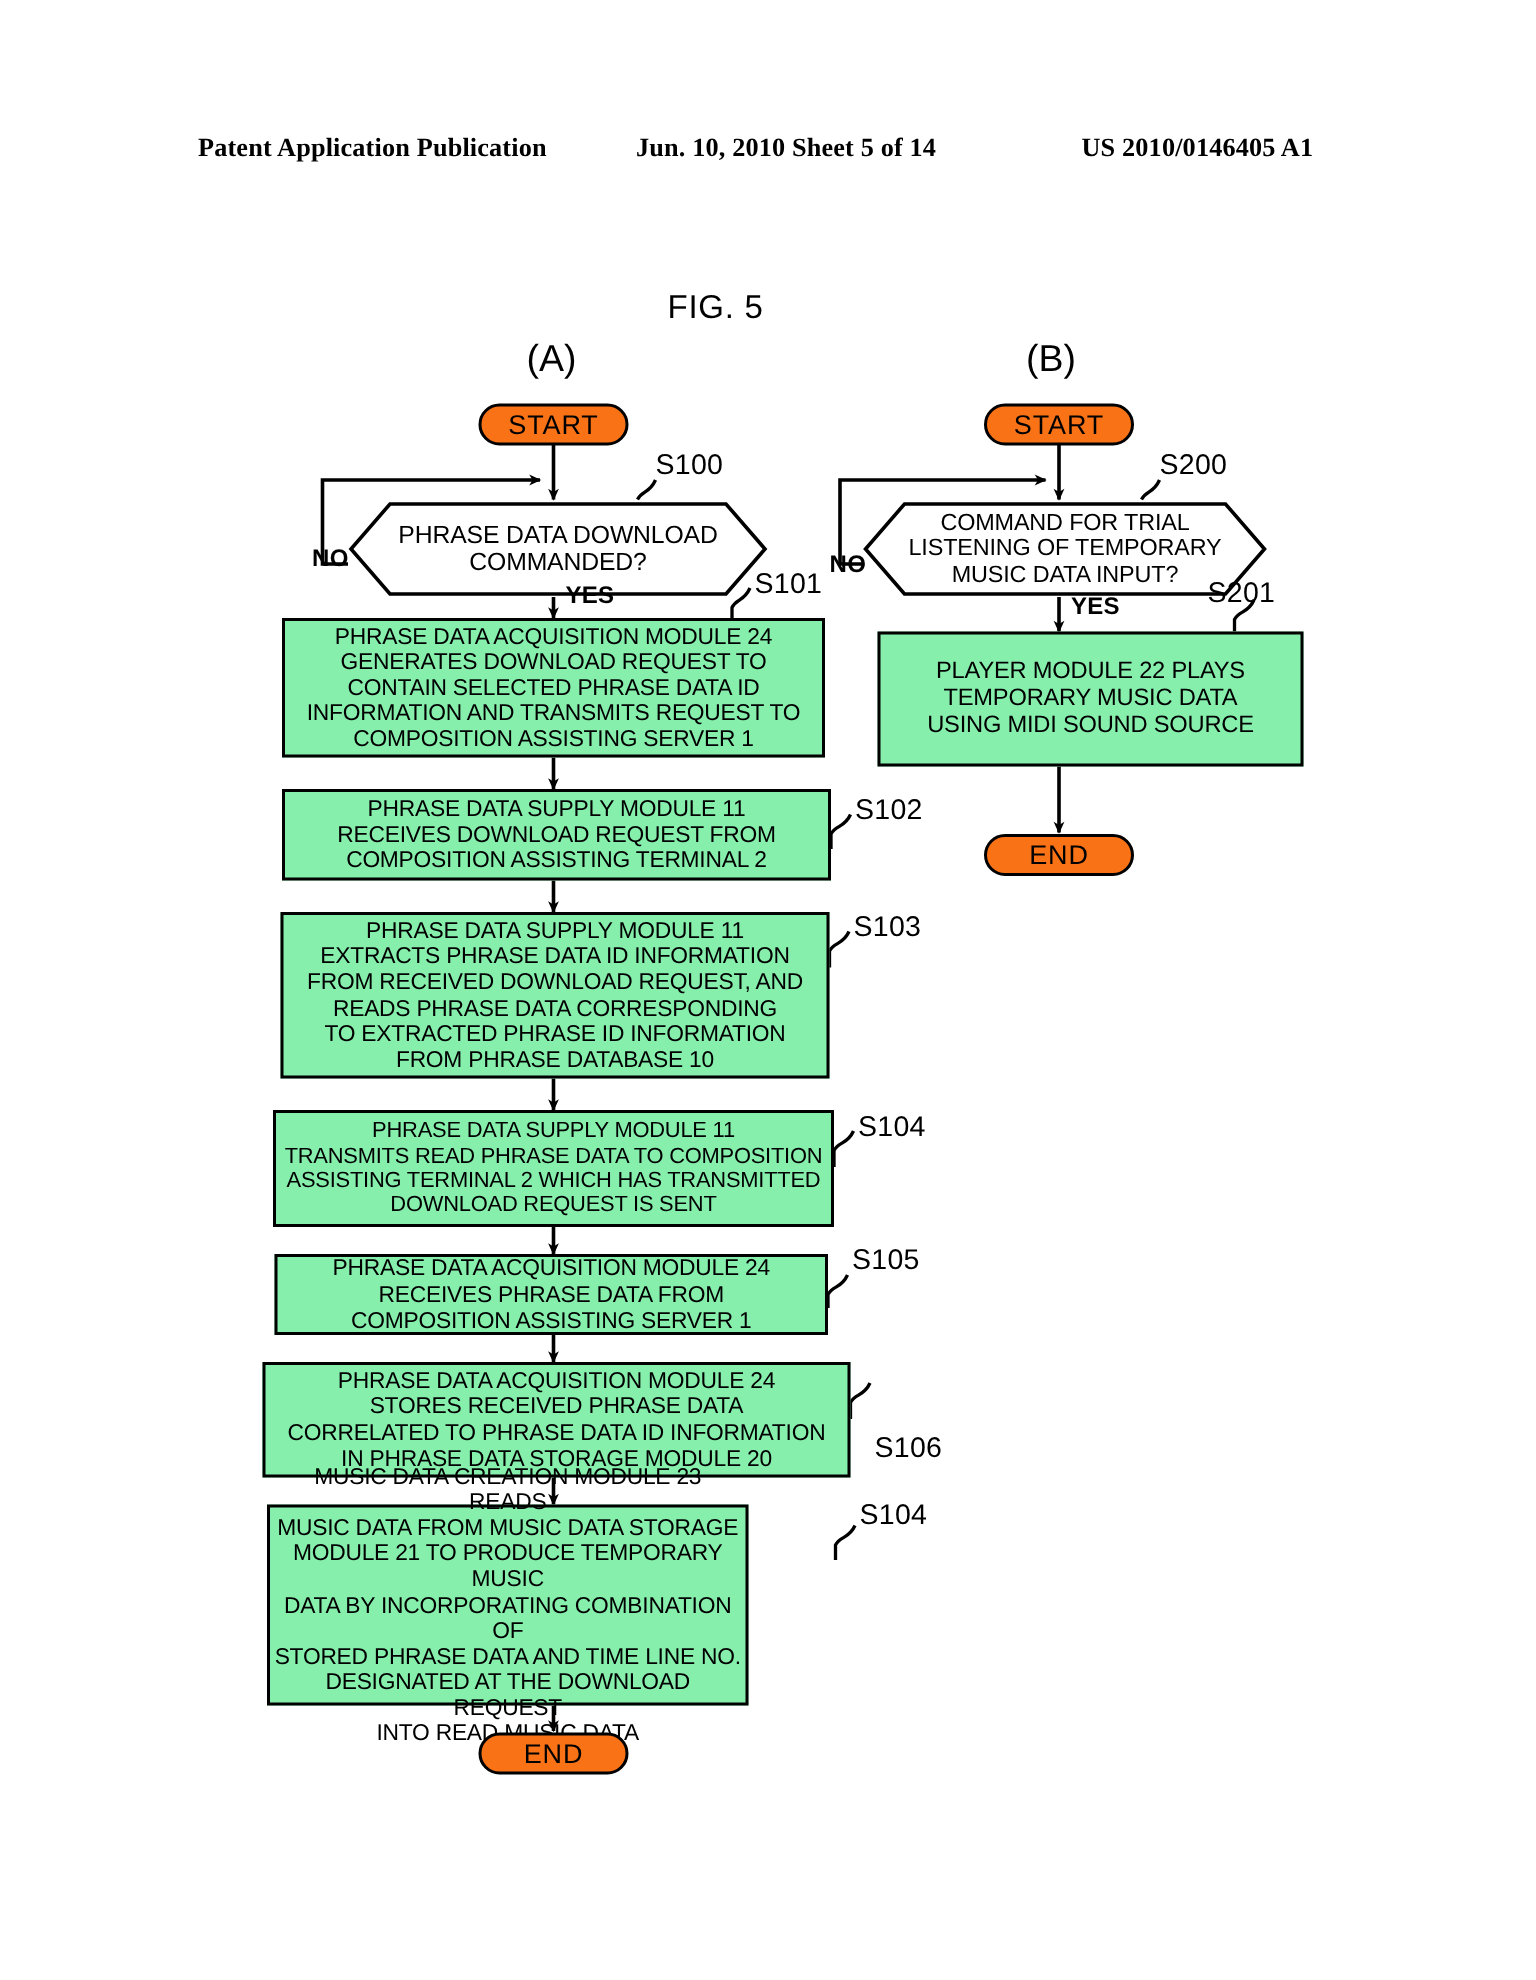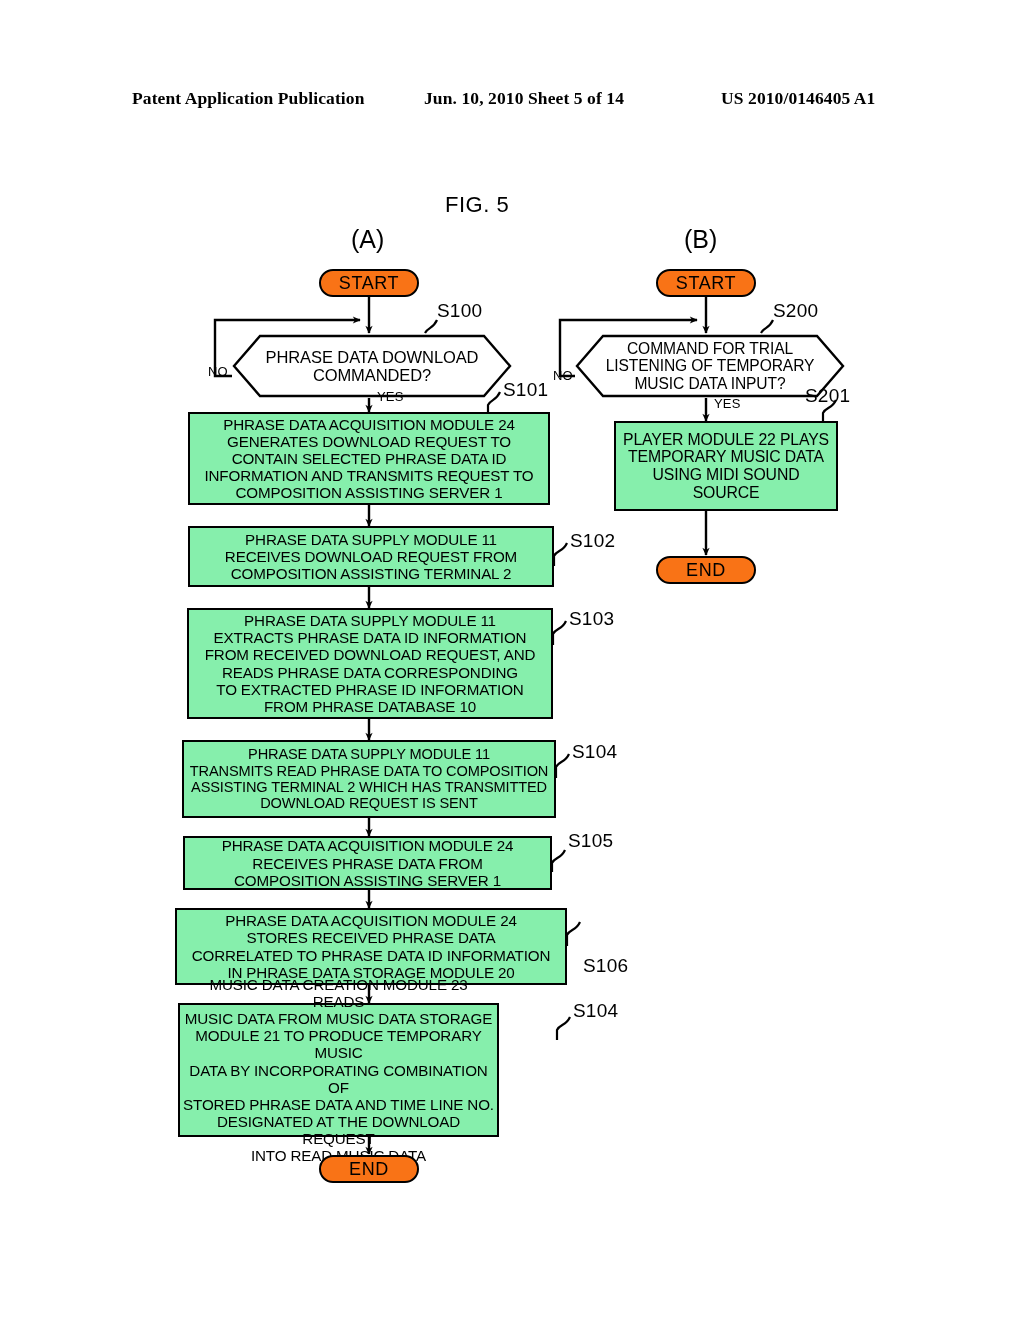--- a/index.html
+++ b/index.html
@@ -101,23 +101,24 @@
   .step-label {
     position: absolute;
     font-size: 19px;
     letter-spacing: 0.2px;
     white-space: nowrap;
   }
 
   
   .branch-label {
     position: absolute;
-    font-size: 13px;
+    font-size: 16px;
     letter-spacing: 0.2px;
     white-space: nowrap;
+    font-weight: bold;
   }
 
   
   .wires {
     position: absolute;
     left: 0; top: 0;
     width: 1024px;
     height: 1320px;
     pointer-events: none;
   }
@@ -281,21 +282,21 @@
     <polygon points="28,2 242,2 268,32 242,62 28,62 2,32" fill="#fff" stroke="#000" stroke-width="2.4"></polygon>
   </svg>
   <div class="dec-text" style="font-size:15.6px;">COMMAND FOR TRIAL
 LISTENING OF TEMPORARY
 MUSIC DATA INPUT?</div>
 </div>
 <div class="step-label" style="left:773px; top:300px;">S200</div>
 <div class="branch-label" style="left:553px; top:368px;">NO</div>
 <div class="branch-label" style="left:714px; top:396px;">YES</div>
 
-<div class="node" style="left:614px; top:421px; width:224px; height:90px; font-size:15.8px;">
+<div class="node" style="left:585px; top:421px; width:284px; height:90px; font-size:15.8px;">
   <span>PLAYER MODULE 22 PLAYS
 TEMPORARY MUSIC DATA
 USING MIDI SOUND SOURCE</span>
 </div>
 <div class="step-label" style="left:805px; top:385px;">S201</div>
 
 <div class="terminal" style="left:656px; top:556px; width:100px; height:28px;">
   <span>END</span>
 </div>
 

